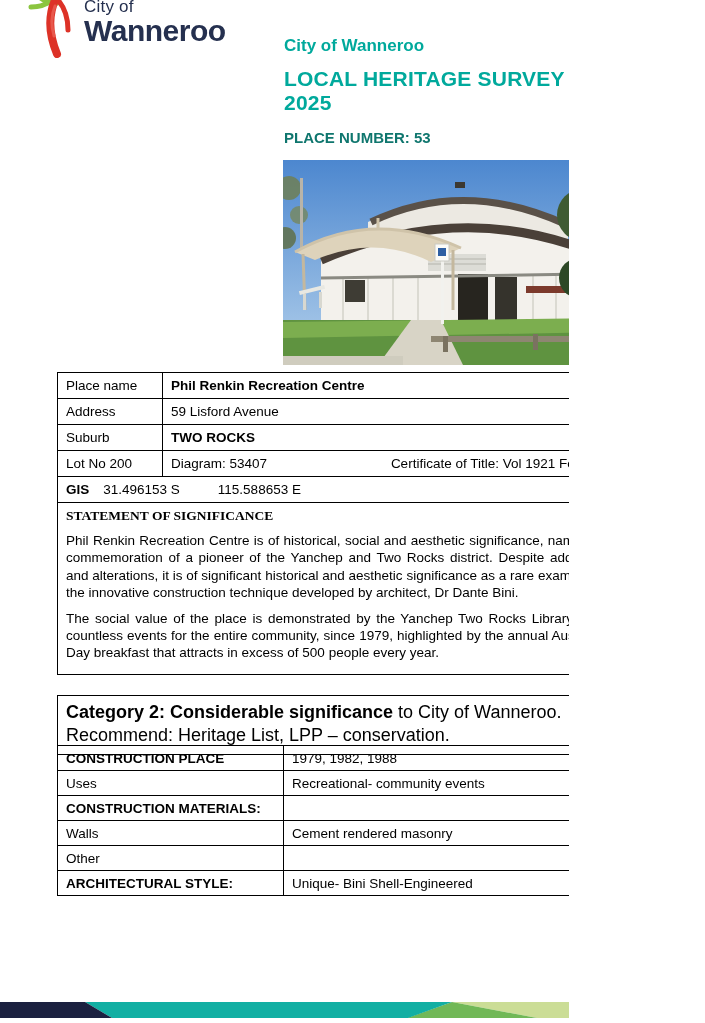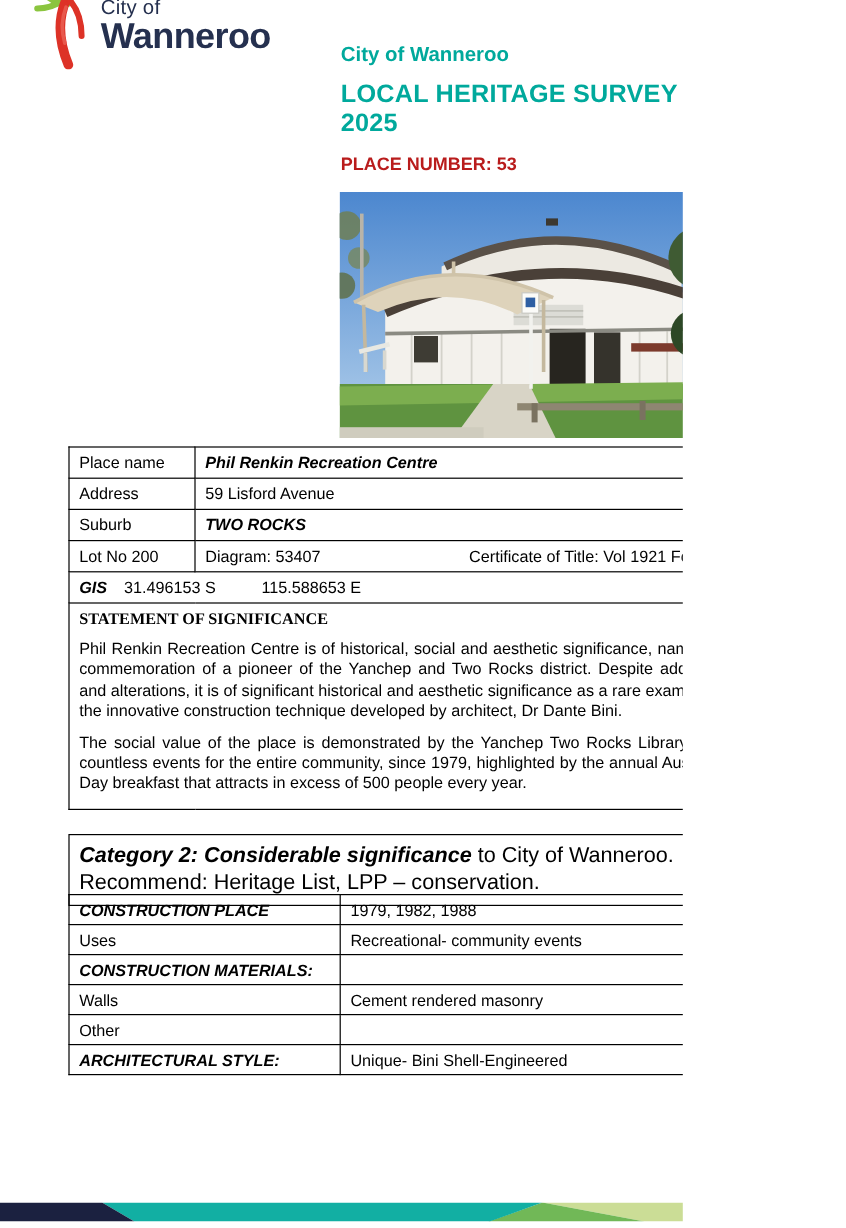--- a/index.html
+++ b/index.html
@@ -21,21 +21,21 @@
   
   .photo{position:absolute;left:283px;top:160px;width:330px;height:205px;}
   .photo svg{display:block;}
   
   table{border-collapse:collapse;table-layout:fixed;font-size:13.5px;}
   .details{position:absolute;left:57px;top:372px;width:556px;}
   .construction{position:absolute;left:57px;top:745px;width:556px;}
   td{border:1.4px solid #000;padding:3px 8px;vertical-align:middle;}
   .details td{height:19px;}
   .construction td{height:18px;}
-  .b{font-weight:700;font-style:italic;}
+  .b{font-weight:700;}
   .flexcell{display:flex;justify-content:space-between;align-items:center;}
   .stmt-cell{padding:4px 8px 6px 8px;}
   .stmt-head{font-weight:700;margin:1px 0 2px 0;font-family:Liberation Serif, serif;}
   .stmt-cell p{margin:8px 0 6px 0;text-align:justify;line-height:1.29;}
   .gis-lat{margin-left:14px;}
   .gis-lon{margin-left:38px;}
   
   .category{
     position:absolute;left:57px;top:695px;width:539px;
     border:1.4px solid #000;padding:5px 8px 6px 8px;font-size:18px;line-height:1.3;
@@ -59,21 +59,21 @@
     <div class="logo-text">
       <div class="logo-line1" style="color: rgb(37, 48, 79);">City of</div>
       <div class="logo-line2" style="color: rgb(37, 48, 79);">Wanneroo</div>
     </div>
   </div>
 
   <div class="hdr" style="color: rgb(0, 169, 156);">
     <div class="hdr-line1">City of Wanneroo</div>
     <div class="hdr-line2">LOCAL HERITAGE SURVEY 2025</div>
   </div>
-  <div class="place-number" style="color: #b91c1c;">PLACE NUMBER: 53</div>
+  <div class="place-number" style="color: #0f766e;">PLACE NUMBER: 53</div>
 
   <div class="photo">
     <svg width="330" height="205" viewBox="0 0 330 205">
       <defs>
         <linearGradient id="sky" x1="0" y1="0" x2="0" y2="1">
           <stop offset="0" stop-color="#4c87cf"></stop>
           <stop offset="1" stop-color="#9fc2e6"></stop>
         </linearGradient>
       </defs>
       <rect x="0" y="0" width="330" height="165" fill="url(#sky)"></rect>

